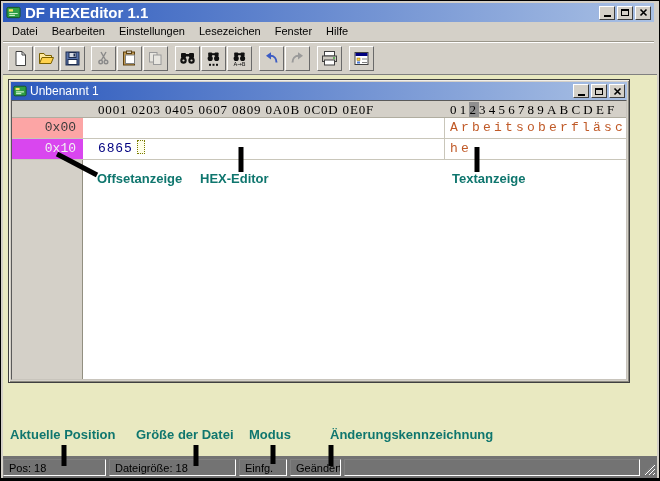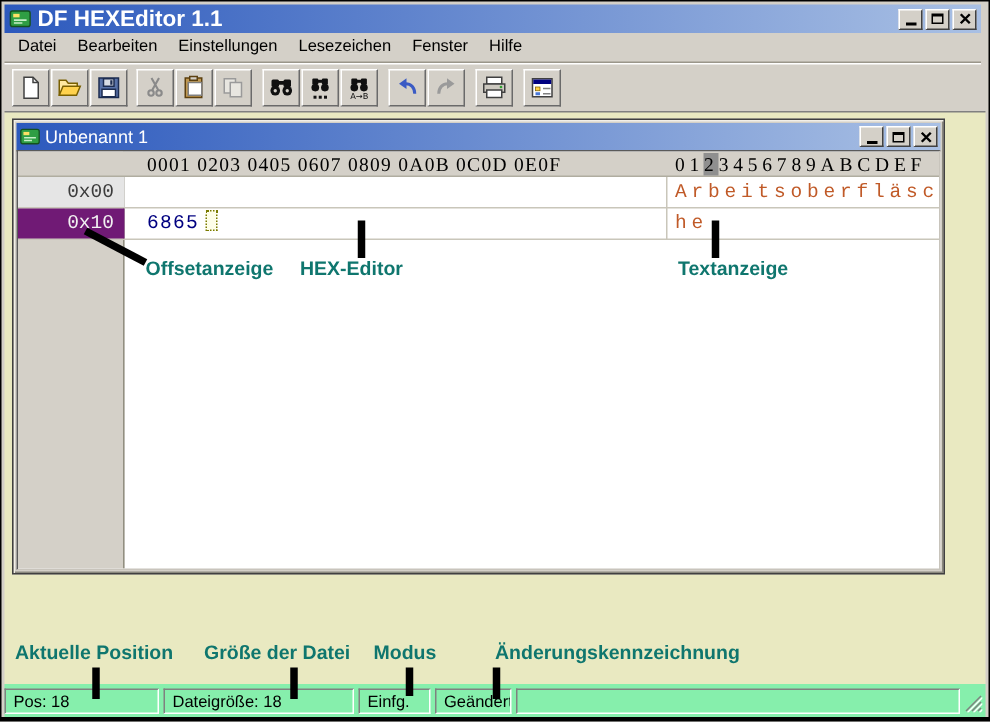--- a/index.html
+++ b/index.html
@@ -71,39 +71,39 @@
   .ed-header {
     position:absolute; left:0; top:0; right:0; height:17px; background:#d4d0c8;
     border-bottom:1px solid #b0ada0; line-height:17px; color:#000; box-sizing:border-box;font-family:Liberation Serif, serif;
   }
   .hex-track { position:absolute; left:86px; letter-spacing:0.85px; white-space:pre; }
   .text-track { position:absolute; left:438px; letter-spacing:3.2px; white-space:pre; }
   .text-track .hl { background:#8f8f8f; }
   .ed-row { position:absolute; left:0; right:0; height:21px; border-bottom:1px solid #c9c6ba; line-height:20px; box-sizing:border-box; }
   .row-0 { top:17px; } .row-1 { top:38px; }
   .offset-cell {
-    position:absolute; left:0; top:0; bottom:0; width:71px; background:#e5e5e5;
+    position:absolute; left:0; top:0; bottom:0; width:71px; background:#fca5a5;
     color:#3c3c3c; text-align:right; padding-right:7px; box-sizing:border-box;
   }
-  .row-current .offset-cell { background:#701a75; color:#f2f2f2; }
+  .row-current .offset-cell { background:#d946ef; color:#f2f2f2; }
   .hex-val { color:#000080; }
   .text-val { color:#c05a28; }
   .vsep { position:absolute; left:432px; top:17px; height:42px; width:1px; background:#c9c6ba; }
   .cursor-box {
     display:inline-block; width:8px; height:14px; margin-left:4px;
     border:1px dotted #7a7a00; background:#fefee8; vertical-align:-2px; box-sizing:border-box;
   }
   
   .callout { position:absolute; font-weight:bold; font-size:13px; color:#0f766e; white-space:nowrap; }
   .overlay { position:absolute; left:0; top:0; width:660px; height:481px; pointer-events:none; }
   .overlay line { stroke:#000; stroke-width:5; }
   
   .statusbar {
     position:absolute; left:3px; top:456px; width:654px; height:22px;
-    background:#86efac; font-size:11px;
+    background:#737373; font-size:11px;
   }
   .sb-panel {
     position:absolute; top:3px; height:17px; box-sizing:border-box;
     border:1px solid; border-color:#808080 #fff #fff #808080;
     padding:2px 5px 0 5px; white-space:nowrap; overflow:hidden;
   }
   .grip { position:absolute; right:2px; top:6px; }
   .bottom-edge { position:absolute; left:0; bottom:0; width:660px; height:3px; background:#000; }
 </style>
 </head>

